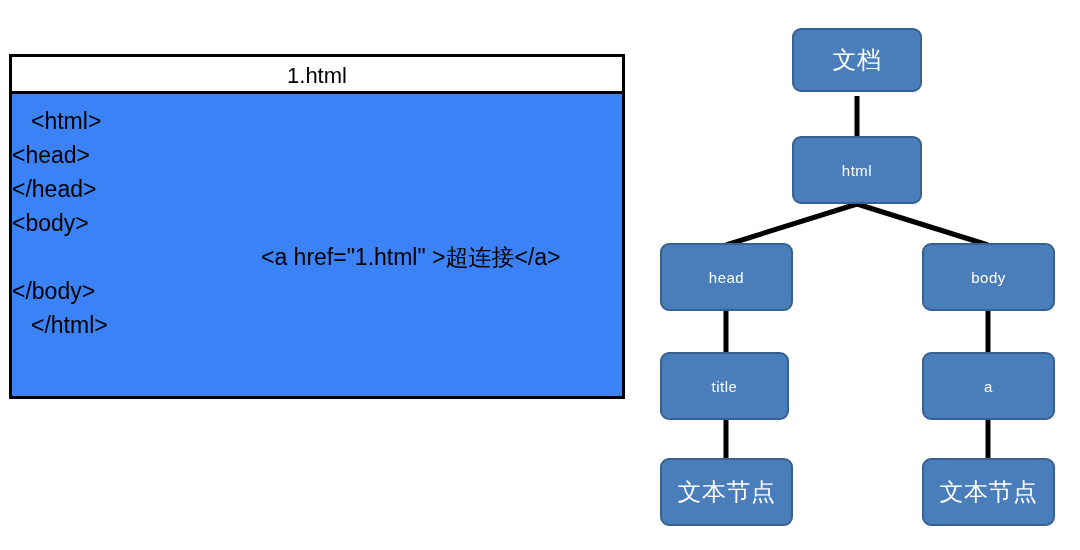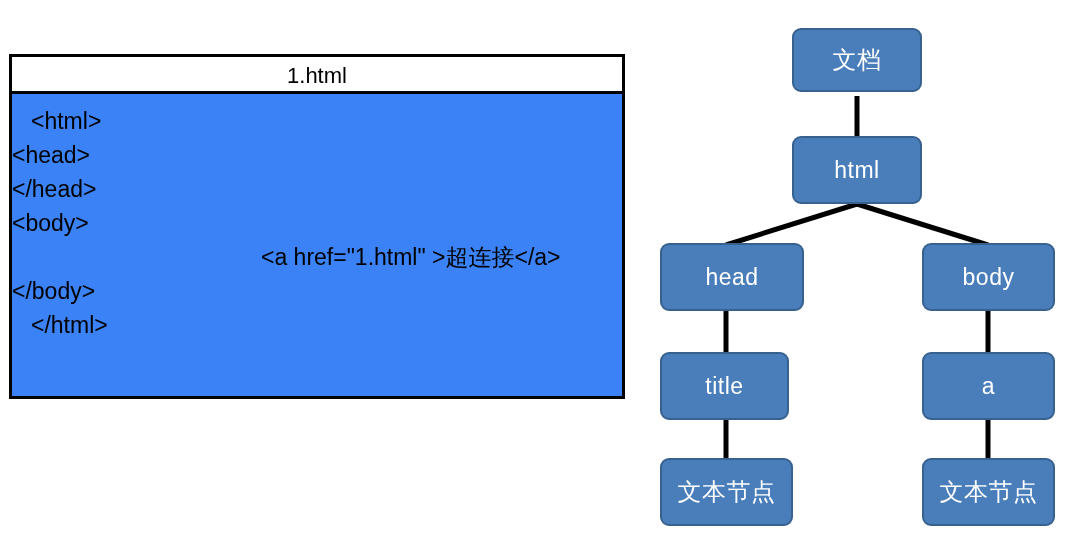--- a/index.html
+++ b/index.html
@@ -71,21 +71,21 @@
   .tree-node {
     position: absolute;
     box-sizing: border-box;
     background: #4a7ebb;
     border: 2px solid #37618e;
     border-radius: 9px;
     color: #ffffff;
     display: flex;
     align-items: center;
     justify-content: center;
-    font-size: 23px;
+    font-size: 15px;
     letter-spacing: 0.5px;
     z-index: 2;
   }
   .tree-node.cjk { font-size: 24px; }
 </style>
 </head>
 <body>
 
 <div id="code-card">
   <div id="code-card-title">1.html</div>
@@ -120,21 +120,21 @@
   </svg>
 
   <div class="tree-node cjk" style="left:152px; top:28px; width:130px; height:64px;">
     <span>文档</span>
   </div>
 
   <div class="tree-node" style="left:152px; top:136px; width:130px; height:68px;">
     <span>html</span>
   </div>
 
-  <div class="tree-node" style="left:20px; top:243px; width:144px; height:68px;">
+  <div class="tree-node" style="left:20px; top:243px; width:133px; height:68px;">
     <span>head</span>
   </div>
 
   <div class="tree-node" style="left:282px; top:243px; width:133px; height:68px;">
     <span>body</span>
   </div>
 
   <div class="tree-node" style="left:20px; top:352px; width:129px; height:68px;">
     <span>title</span>
   </div>

